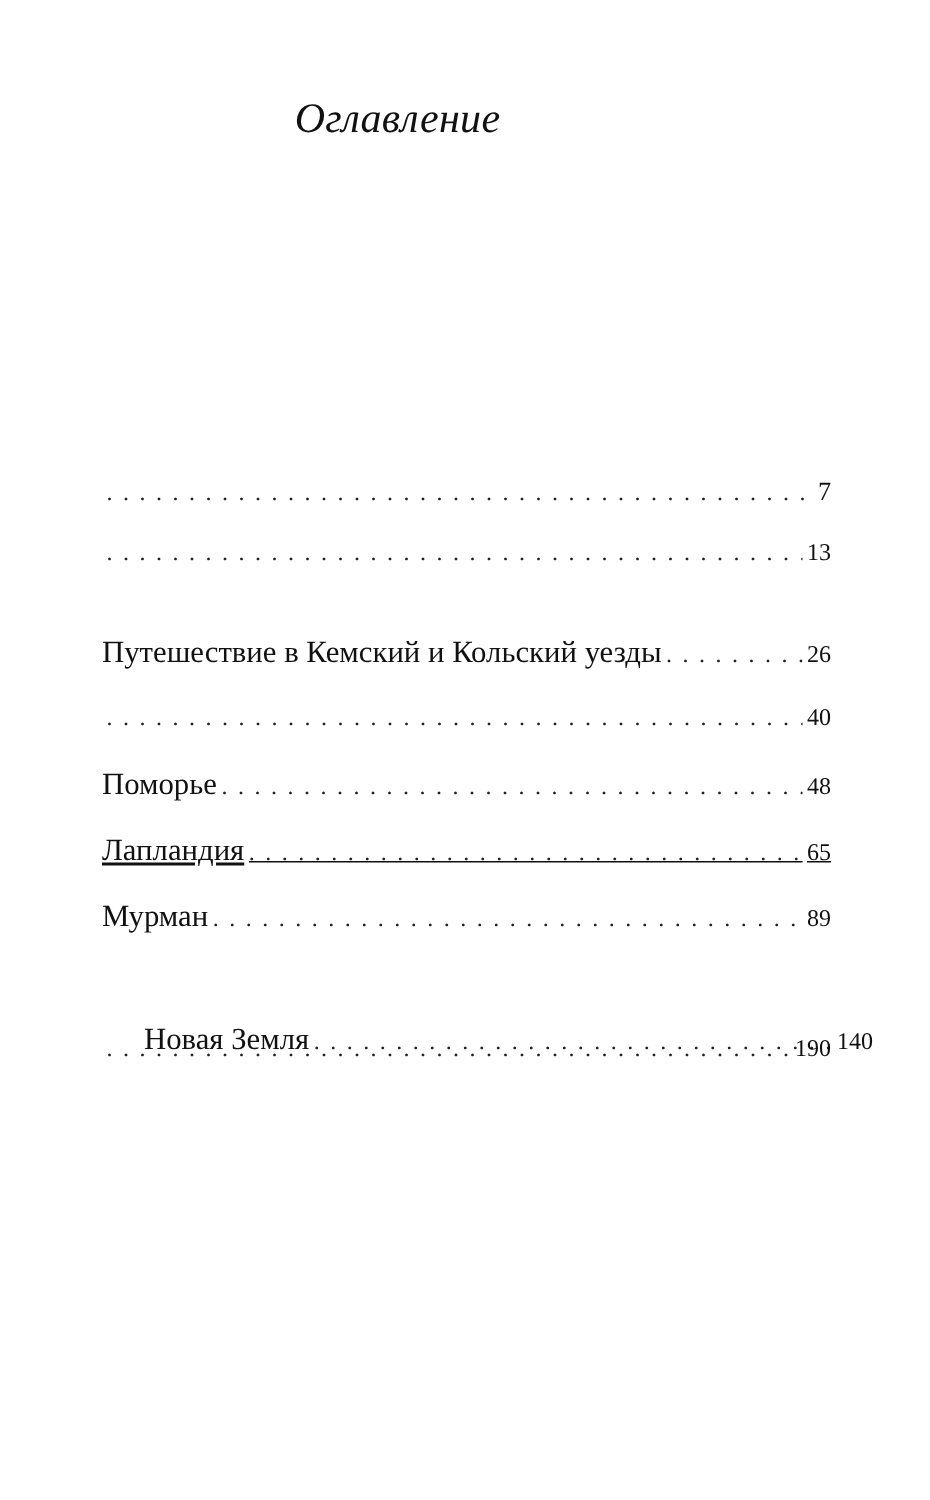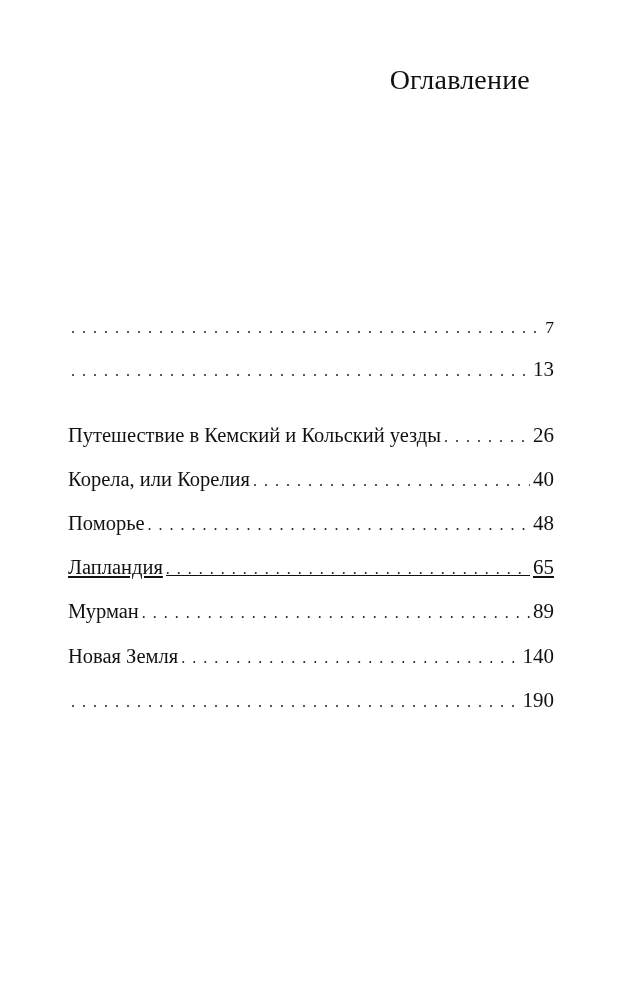--- a/index.html
+++ b/index.html
@@ -13,24 +13,25 @@
       position: relative;
       overflow: hidden;
       font-family: "Liberation Serif", "DejaVu Serif", serif;
       color: #111111;
     }
     .page-title {
       position: absolute;
       top: 62px;
       left: 0;
       width: 530px;
-      text-align: right;
+      text-align: center;
       font-size: 28px;
       line-height: 36px;
       letter-spacing: 0.2px;
+      font-style: italic;
     }
     .toc {
       position: absolute;
       left: 68px;
       width: 486px;
       top: 0;
     }
     .toc-entry {
       position: absolute;
       left: 0;
@@ -62,21 +63,21 @@
       font-size: 16px;
       color: #222;
     }
     .leader::before {
       content: ". . . . . . . . . . . . . . . . . . . . . . . . . . . . . . . . . . . . . . . . . . . . . . . . . . . . . . . . . . . . . . . . . . . . . . . . . . . . ";
       letter-spacing: 0;
       word-spacing: 3px;
     }
     .page-num {
       flex: 0 0 auto;
-      font-size: 21px;
+      font-size: 16px;
       text-align: right;
     }
     .toc-entry.small .page-num {
       font-size: 17.5px;
     }
   </style>
 </head>
 <body>
 
 <h1 class="page-title" style="margin:0;font-weight:normal;">Оглавление</h1>
@@ -100,21 +101,20 @@
   <div class="toc-entry" style="top:424px;">
     <div class="line">
       <span class="title-text">Путешествие в Кемский и Кольский уезды</span>
       <span class="leader"></span>
       <span class="page-num">26</span>
     </div>
   </div>
 
   <div class="toc-entry" style="top:468px;">
     <div class="line">
-      <span class="title-text">Корела, или Корелия</span>
       <span class="leader"></span>
       <span class="page-num">40</span>
     </div>
   </div>
 
   <div class="toc-entry" style="top:512px;">
     <div class="line">
       <span class="title-text">Поморье</span>
       <span class="leader"></span>
       <span class="page-num">48</span>
@@ -130,21 +130,21 @@
   </div>
 
   <div class="toc-entry" style="top:600px;">
     <div class="line">
       <span class="title-text">Мурман</span>
       <span class="leader"></span>
       <span class="page-num">89</span>
     </div>
   </div>
 
-  <div class="toc-entry" style="top:645px;">
+  <div class="toc-entry" style="top:682px;margin-left:28px;">
     <div class="line">
       <span class="title-text">Новая Земля</span>
       <span class="leader"></span>
       <span class="page-num">140</span>
     </div>
   </div>
 
   <div class="toc-entry" style="top:689px;">
     <div class="line">
       <span class="leader"></span>

